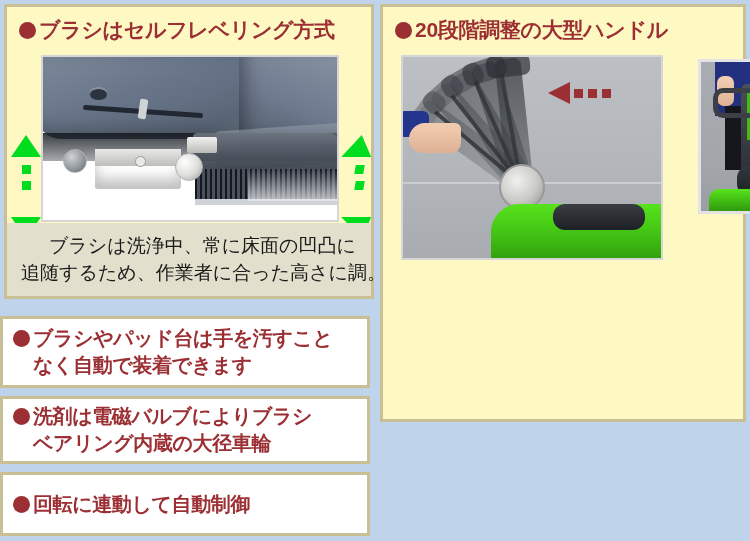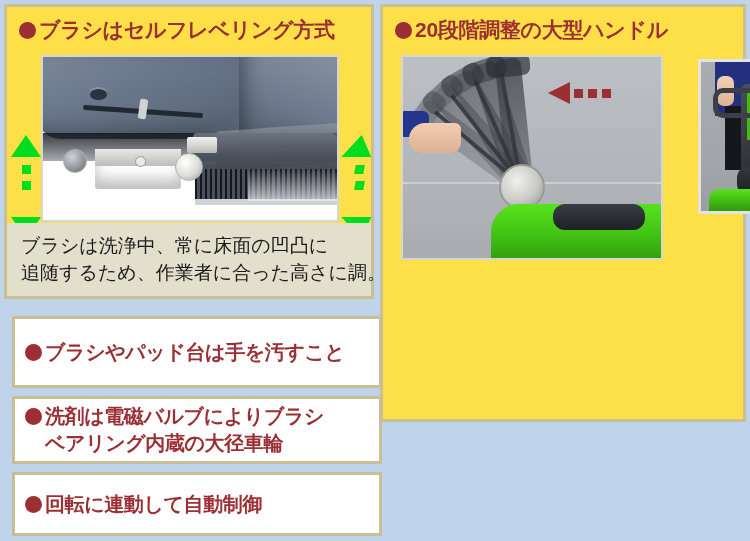--- a/index.html
+++ b/index.html
@@ -16,21 +16,21 @@
   }
   .page {
     position: relative;
     width: 750px;
     height: 541px;
   }
 
   
   .panel {
     position: absolute;
-    background: #fde047;
+    background: #fef9c3;
     border: 3px solid #c9bf95;
     box-sizing: border-box;
   }
 
   .panel-title {
     color: #9b2f33;
     font-weight: bold;
     font-size: 21px;
     letter-spacing: -0.3px;
     white-space: nowrap;
@@ -184,27 +184,28 @@
   .dash-1 { top: 30px; }
   .dash-2 { top: 46px; }
   .arrow-col.skew .tri-up   { transform: skewX(-14deg); }
   .arrow-col.skew .tri-down { transform: skewX(14deg); }
   .arrow-col.skew .dash     { transform: skewX(-10deg); }
 
   #brush-caption {
     position: absolute;
     left: 0; bottom: 0;
     width: 100%;
-    padding: 9px 1px 9px 14px;
+    padding: 9px 15px 9px 14px;
+    text-align: right;
   }
 
   
   .feature-box {
     position: absolute;
-    left: 12px;
+    left: 0;
     width: 370px;
     background: #ffffff;
     border: 3px solid #c9bf95;
     box-sizing: border-box;
     display: flex;
     align-items: center;
   }
   .feature-text {
     color: #9b2f33;
     font-weight: bold;
@@ -427,20 +428,21 @@
       <div>追随するため、作業者に合った高さに調。</div>
     </div>
   </div>
 
   <div class="feature-box" id="feature-1">
     <div class="feature-text">
       <div class="l1">
         <span class="bullet"></span>
         <span>ブラシやパッド台は手を汚すこと</span>
       </div>
+      <div class="l2">なく自動で装着できます</div>
     </div>
   </div>
 
   <div class="feature-box" id="feature-2">
     <div class="feature-text">
       <div class="l1">
         <span class="bullet"></span>
         <span>洗剤は電磁バルブによりブラシ</span>
       </div>
       <div class="l2">ベアリング内蔵の大径車輪</div>

